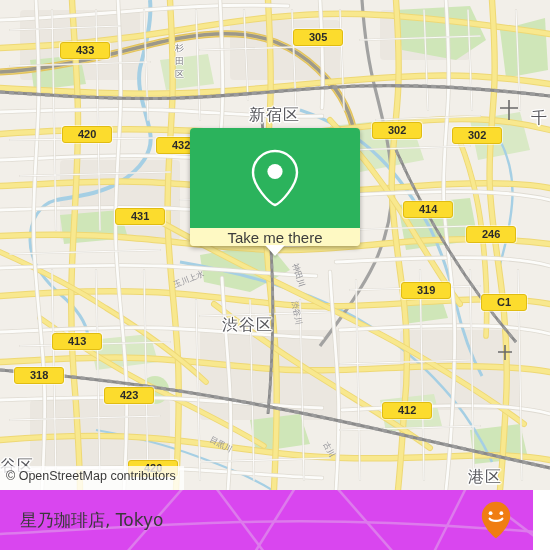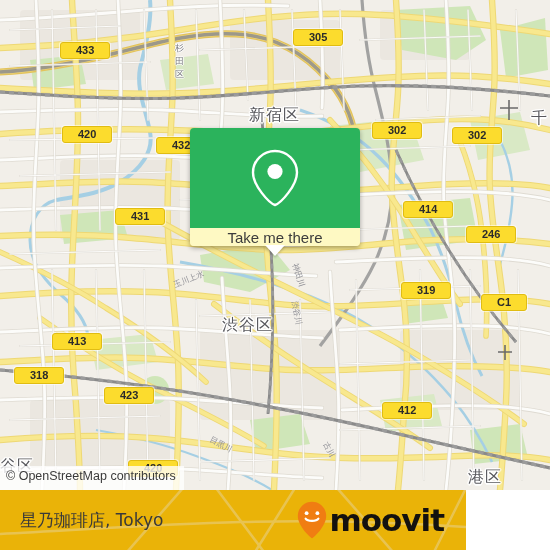--- a/index.html
+++ b/index.html
@@ -101,22 +101,22 @@
     color:#3b3b3b;
     font-size:12.5px;
     font-family:"Liberation Sans",sans-serif;
     padding:3px 8px 21px 6px;
     z-index:25;
     white-space:nowrap;
   }
 
   
   .footer{
-    position:absolute;left:0;top:490px;width:466px;height:60px;
-    background:#eab308;
+    position:absolute;left:0;top:490px;width:533px;height:60px;
+    background:#d946ef;
     overflow:hidden;
   }
   .footer-wm{position:absolute;left:0;top:0;opacity:.33;}
   .footer-title{
     position:absolute;left:20px;top:50%;transform:translateY(-50%);
     font-size:17px;color:#3a3a3a;
     font-family:"DejaVu Sans",sans-serif;
     white-space:nowrap;
   }
   .brand{
@@ -480,17 +480,16 @@
 
     <div class="footer-title">星乃珈琲店, Tokyo</div>
 
     <div class="brand">
       <svg width="30" height="38" viewBox="0 0 30 38">
         <path d="M15 0.8 C7.1 0.8 0.8 7.1 0.8 14.9 C0.8 24.5 12.2 35.6 15 37.2 C17.8 35.6 29.2 24.5 29.2 14.9 C29.2 7.1 22.9 0.8 15 0.8 Z" fill="#f07d12"></path>
         <circle cx="9.6" cy="12.2" r="1.9" fill="#ffffff"></circle>
         <circle cx="20.4" cy="12.2" r="1.9" fill="#ffffff"></circle>
         <path d="M8.6 17.6 C10.6 20.6 19.4 20.6 21.4 17.6" fill="none" stroke="#ffffff" stroke-width="2.1" stroke-linecap="round"></path>
       </svg>
-      <span class="brand-word">moovit</span>
     </div>
   </div>
 
 </div>
 
 </body></html>

